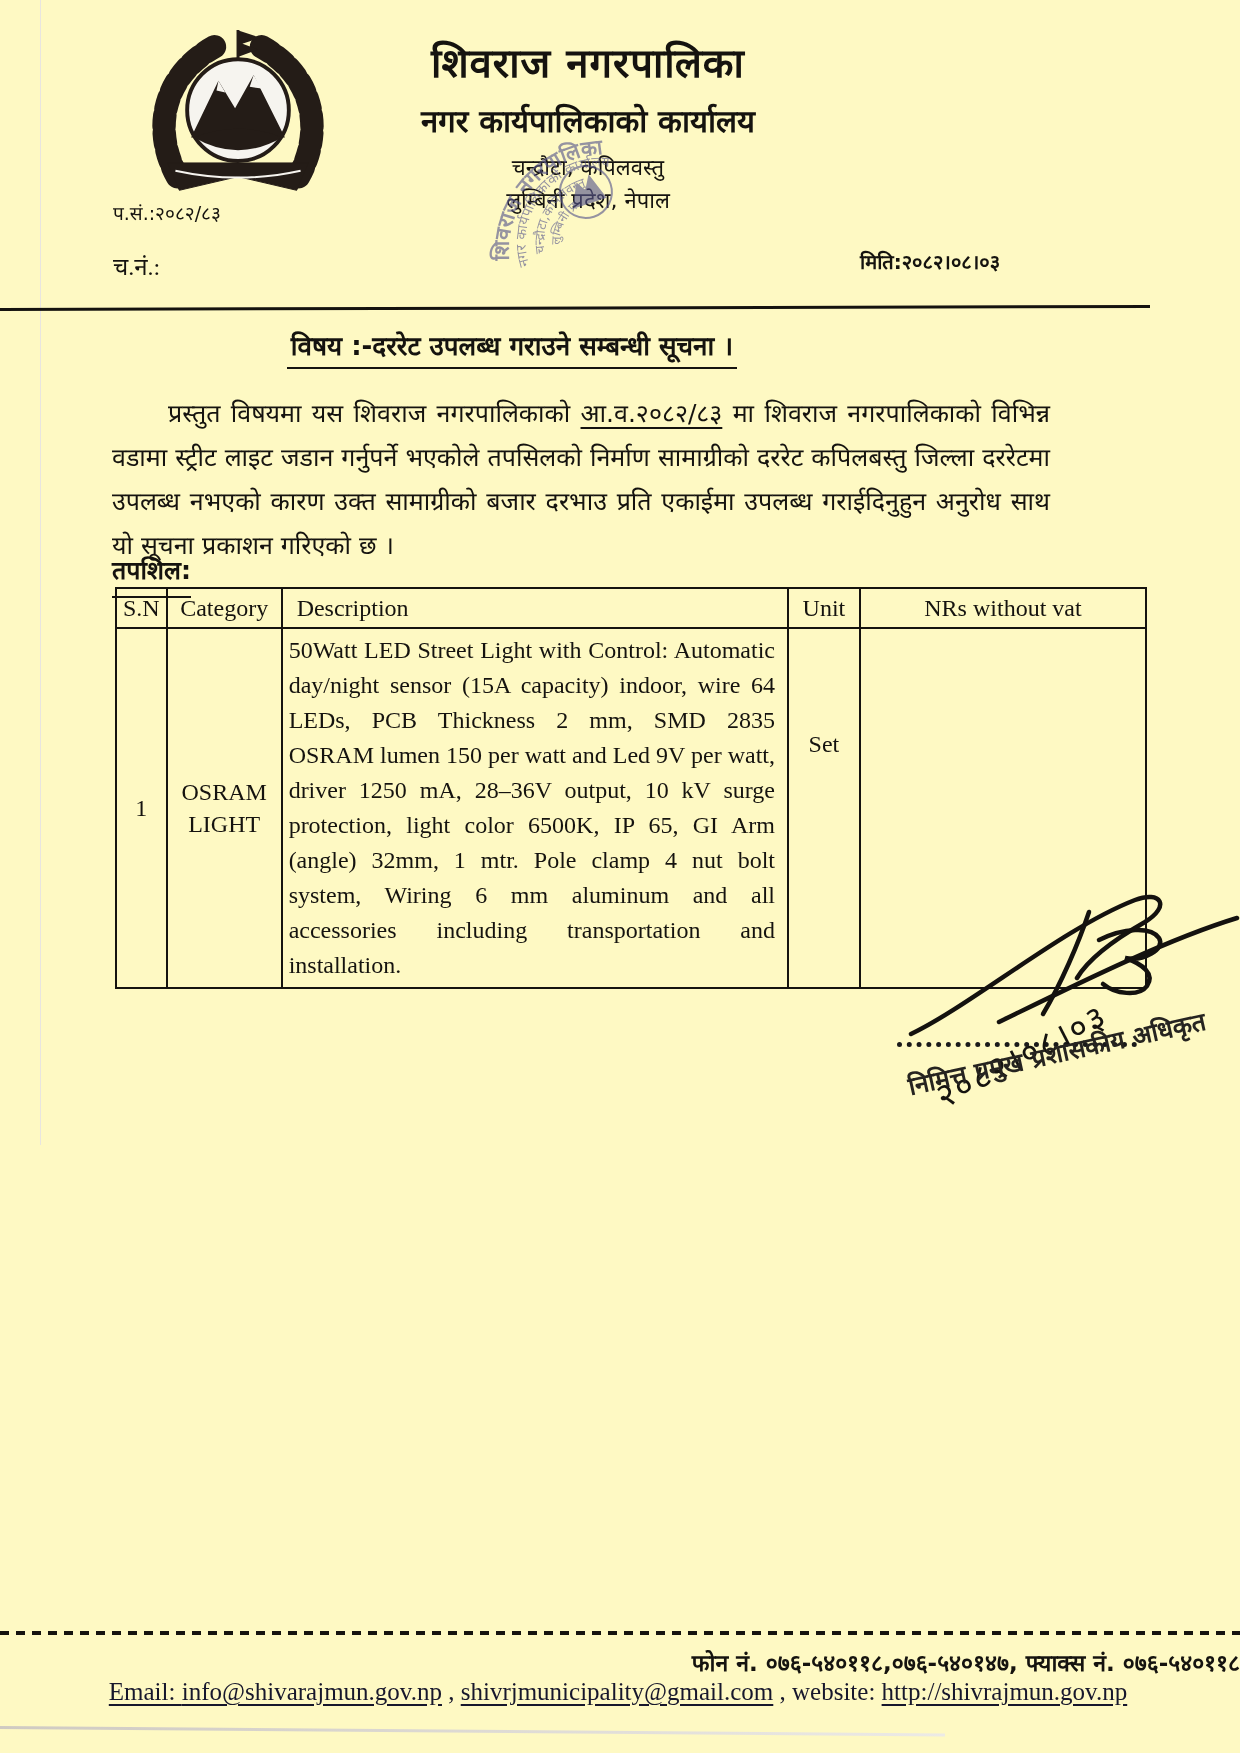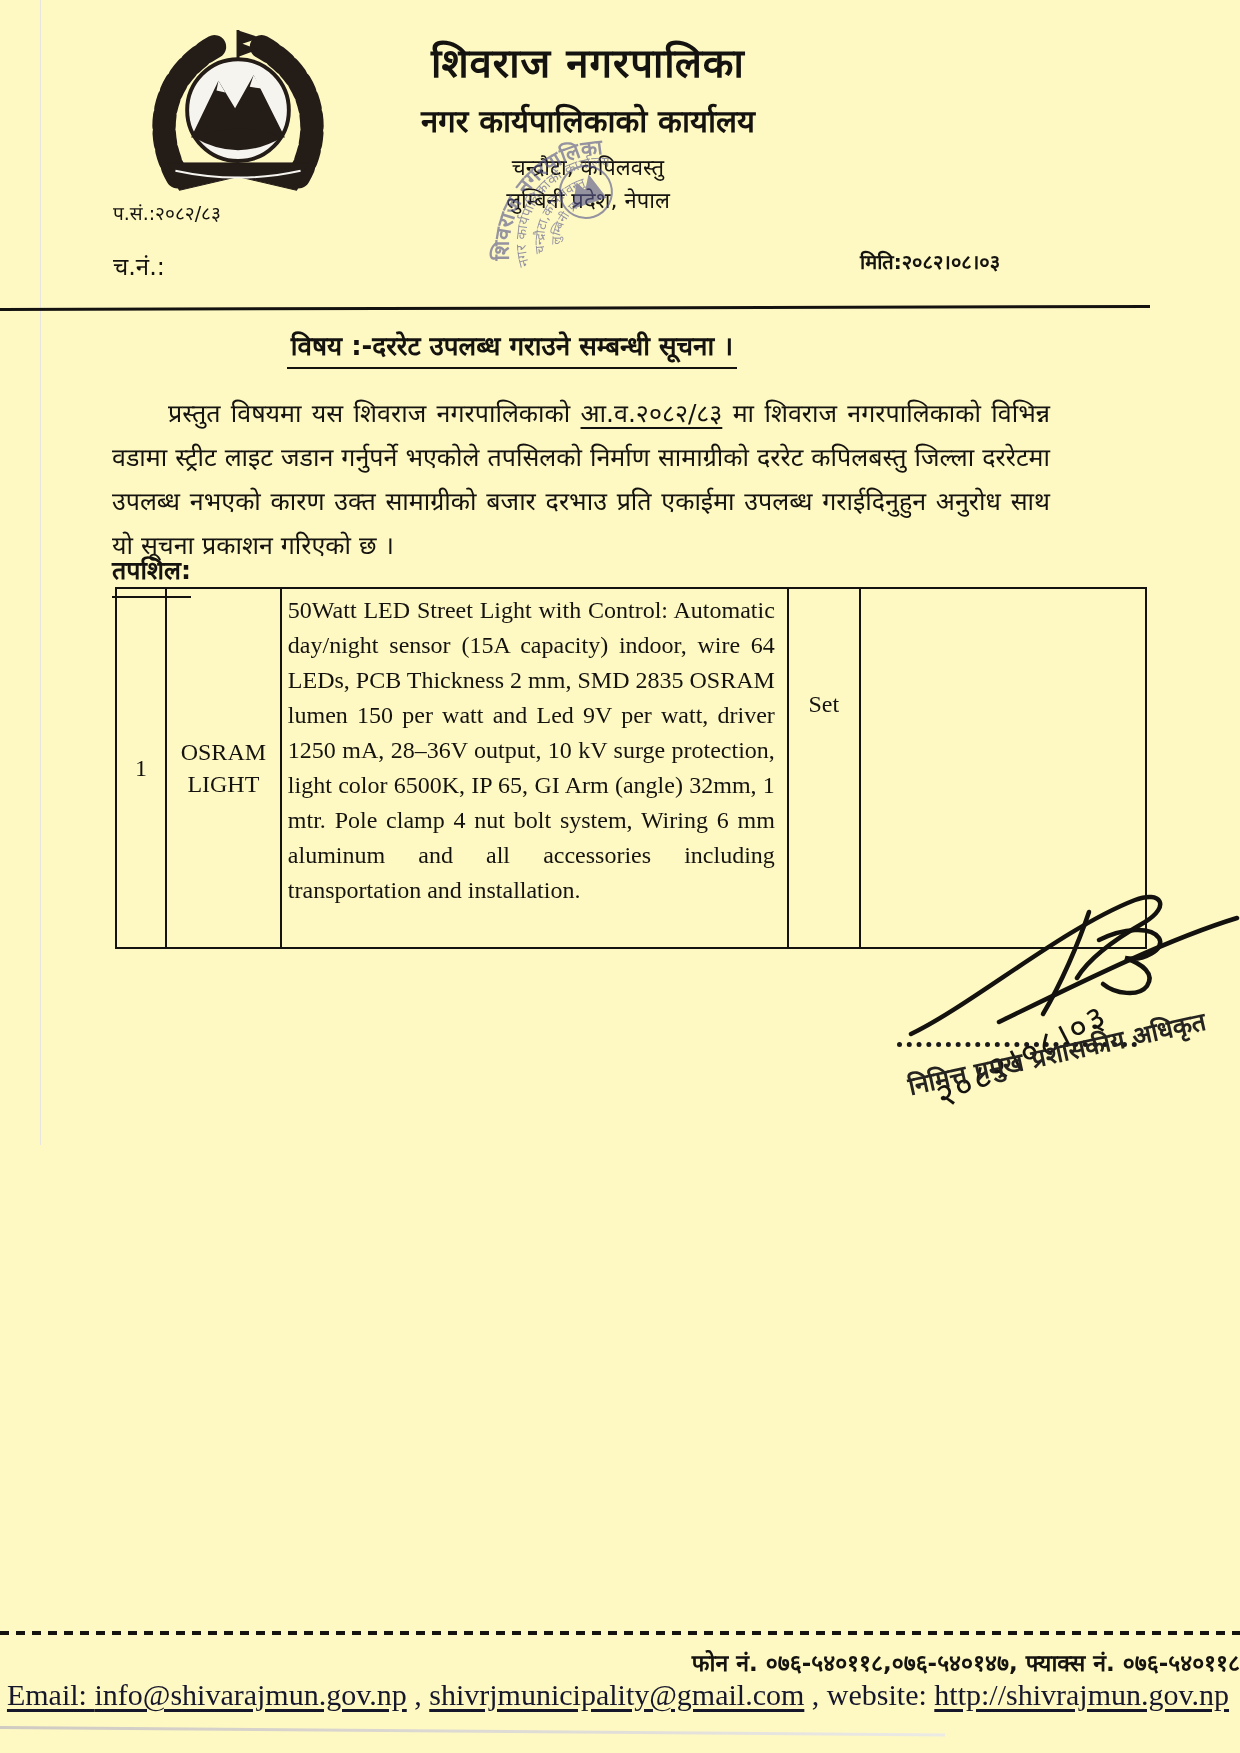--- a/index.html
+++ b/index.html
@@ -16,21 +16,21 @@
   
   .header-text{left:318px;top:34px;width:540px;text-align:center;}
   .muni-name{font-size:40px;font-weight:bold;letter-spacing:1px;margin:0;}
   .office-name{font-size:31px;font-weight:bold;margin:10px 0 0 0;}
   .addr{font-size:22px;margin:10px 0 0 0;}
   .addr2{font-size:22px;margin:3px 0 0 0;}
   .emblem-svg{left:140px;top:28px;}
   .stamp-svg{left:472px;top:96px;transform:rotate(-18deg);}
   
   .ref-no{left:113px;top:200px;font-size:19px;}
-  .chalani{left:113px;top:249px;font-size:24px;}
+  .chalani{left:113px;top:249px;font-size:24px;font-family:Liberation Serif, serif;}
   .miti{left:860px;top:248px;font-size:20px;font-weight:bold;}
   .head-rule{left:0;top:308px;width:1150px;height:3px;background:#15130f;
     transform:rotate(-.15deg);transform-origin:left center;}
   
   .subject-wrap{left:0;top:327px;width:1024px;text-align:center;}
   .subject{display:inline-block;font-size:26px;font-weight:bold;
     border-bottom:2px solid #15130f;padding:0 4px 4px 4px;}
   
   .body-para{left:112px;top:392px;width:938px;font-size:25px;line-height:44px;
     text-align:justify;text-indent:56px;}
@@ -55,21 +55,21 @@
   .sig-svg{left:903px;top:866px;}
   .sig-date{left:948px;top:1072px;font-size:34px;letter-spacing:2px;
     transform:rotate(-27deg);transform-origin:left bottom;}
   .dotted-line{left:897px;top:1042px;width:240px;border-bottom:5px dotted #1a1a1a;}
   .designation{left:912px;top:1068px;font-size:25px;font-weight:bold;color:#262420;
     white-space:nowrap;transform:rotate(-12.5deg);transform-origin:left bottom;}
   
   .foot-dash{left:0;top:1631px;width:1240px;height:4px;
     background:repeating-linear-gradient(90deg,#15130f 0 9px,transparent 9px 16px);}
   .foot-phone{left:0;top:1646px;width:1240px;text-align:right;font-size:23px;font-weight:bold;}
-  .foot-email{left:0;top:1678px;width:1236px;text-align:center;font-size:30px;
+  .foot-email{left:0;top:1678px;width:1236px;text-align:center;font-size:25px;
     font-family:"Liberation Serif",serif;color:#17172c;}
   .u-link{text-decoration:underline;text-underline-offset:4px;}
 </style>
 </head>
 <body>
 
 <div class="page">
 
   <div class="abs scan-line-left"></div>
   <div class="abs scan-streak-bottom"></div>
@@ -131,20 +131,27 @@
 
   <table class="abs rate-table">
     <colgroup>
       <col class="col-sn">
         <col class="col-cat">
         <col class="col-desc">
         <col class="col-unit">
         <col class="col-nrs">
     </colgroup>
     <tbody>
+        <tr>
+      <th>S.N</th>
+      <th>Category</th>
+      <th class="desc-h">Description</th>
+      <th>Unit</th>
+      <th>NRs without vat</th>
+    </tr>
     <tr>
       <td class="cell-sn">1</td>
       <td class="cell-cat">OSRAM LIGHT</td>
       <td class="cell-desc">50Watt LED Street Light with Control: Automatic day/night sensor (15A capacity) indoor, wire 64 LEDs, PCB Thickness 2 mm, SMD 2835 OSRAM lumen 150 per watt and Led 9V per watt, driver 1250 mA, 28–36V output, 10 kV surge protection, light color 6500K, IP 65, GI Arm (angle) 32mm, 1 mtr. Pole clamp 4 nut bolt system, Wiring 6 mm aluminum and all accessories including transportation and installation.</td>
       <td class="cell-unit">Set</td>
       <td class="cell-nrs"></td>
     </tr>
   </tbody>
     </table>
 

